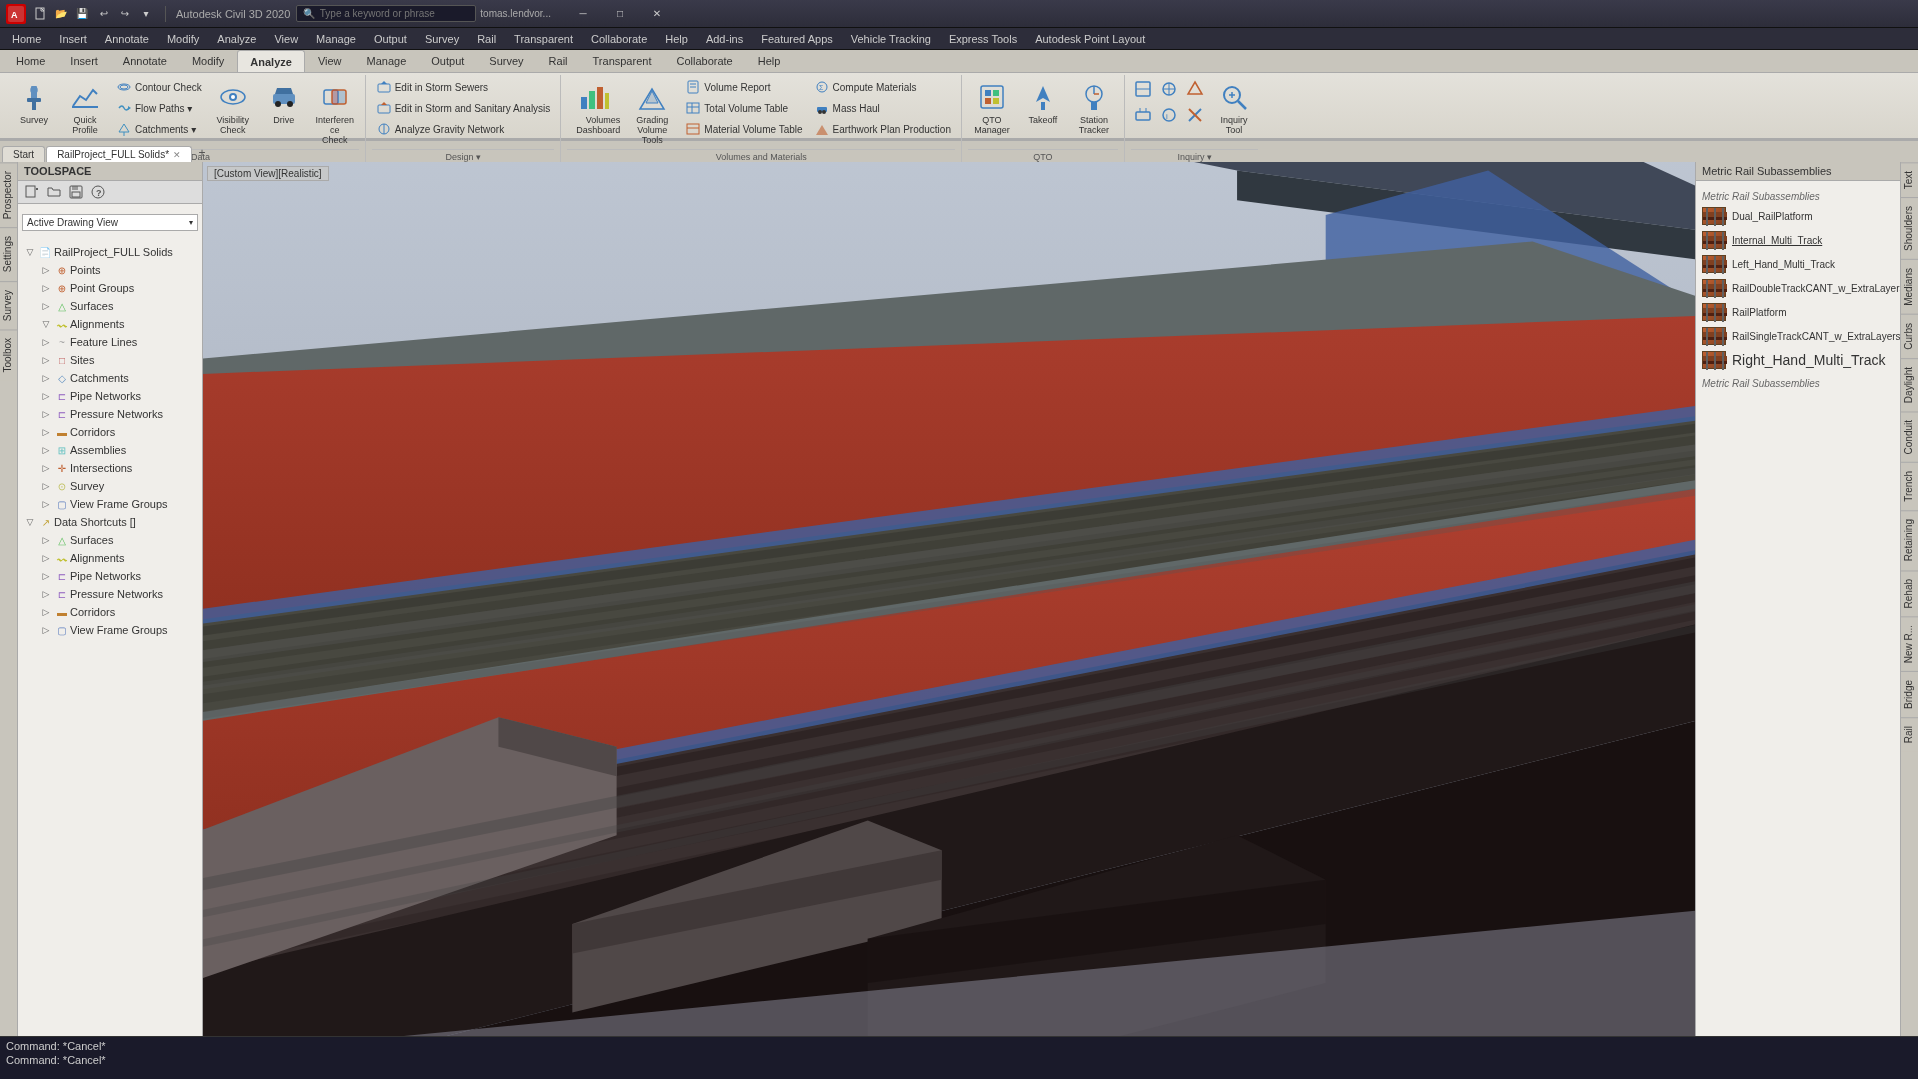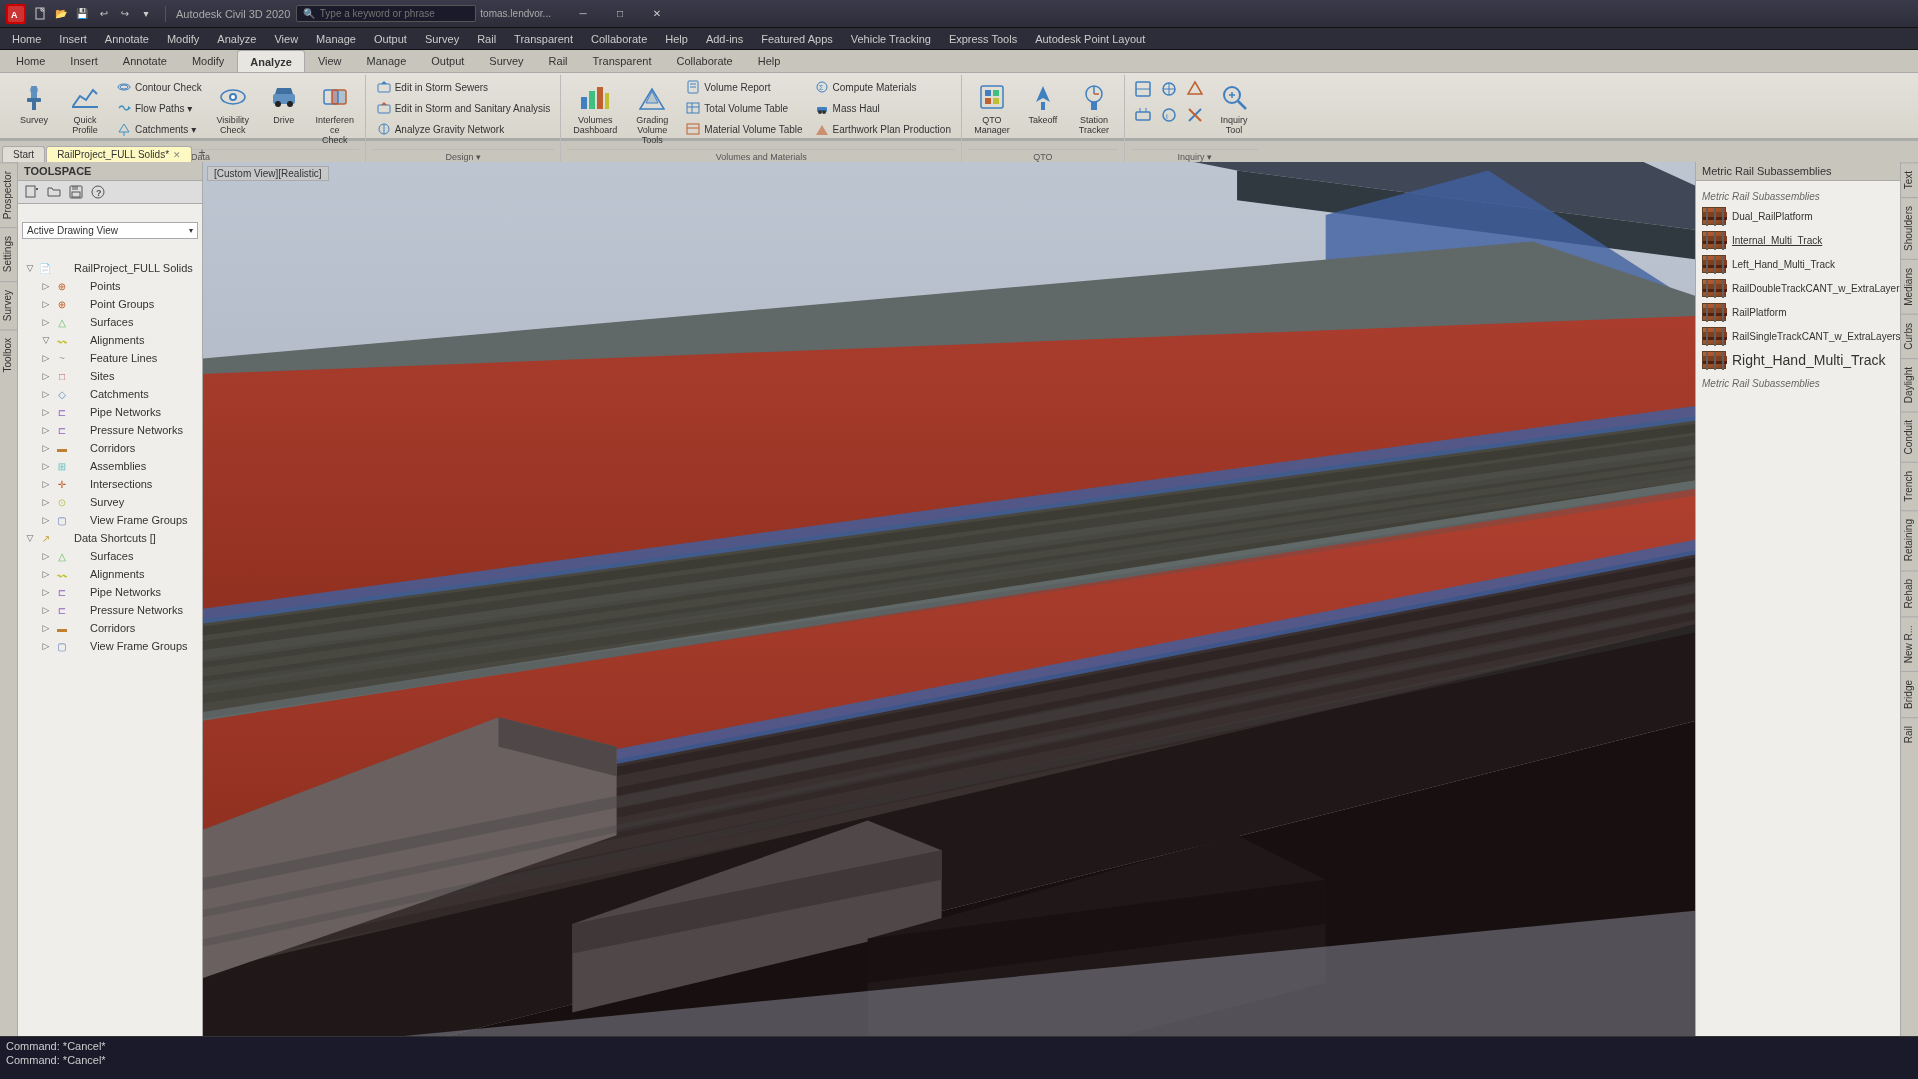--- a/index.html
+++ b/index.html
@@ -141,21 +141,21 @@
       display: flex;
       align-items: center;
       justify-content: space-between;
     }
     #toolspace-toolbar { display: flex; gap: 2px; padding: 2px 4px; background: #ddd; border-bottom: 1px solid #aaa; }
     .ts-tool-btn { width: 20px; height: 18px; border: 1px solid transparent; background: transparent; cursor: pointer; display: flex; align-items: center; justify-content: center; font-size: 10px; color: #555; }
     #drawing-view-dropdown {
       padding: 2px 4px;
       background: white;
       border: 1px solid #aaa;
-      margin: 18px 4px;
+      margin: 10px 4px;
       font-size: 10px;
       color: #333;
       display: flex;
       align-items: center;
       justify-content: space-between;
       cursor: pointer;
       gap: 35px;
     }
     #tree-area {
       flex: 1;
@@ -165,21 +165,21 @@
     .tree-item {
       display: flex;
       align-items: center;
       padding: 1px 0;
       cursor: pointer;
       font-size: 11px;
       color: #333;
     }
     .tree-item .expander { width: 16px; text-align: center; font-size: 9px; color: #666; flex-shrink: 0; }
     .tree-item .tree-icon { width: 16px; height: 16px; flex-shrink: 0; display: flex; align-items: center; justify-content: center; font-size: 10px; }
-    .tree-item .tree-label { flex: 1; margin-left: 20px; }
+    .tree-item .tree-label { flex: 1; }
     .indent-1 { padding-left: 4px; }
     .indent-2 { padding-left: 20px; }
 
     
     #side-tabs-left {
       width: 18px;
       background: #c8c5bc;
       display: flex;
       flex-direction: column;
       border-right: 1px solid #aaa;
@@ -276,21 +276,21 @@
       border-bottom: none;
       font-size: 10px;
       color: #333;
       cursor: pointer;
       margin-right: 1px;
       border-radius: 3px 3px 0 0;
       display: flex;
       align-items: center;
       gap: 4px;
     }
-    .doc-tab.active { background: #fef9c3; }
+    .doc-tab.active { background: #ffffff; }
     .doc-tab-close { color: #888; font-size: 9px; }
     .doc-tab-add { padding: 2px 6px; font-size: 12px; color: #555; cursor: pointer; }
 
     
     #command-area {
       height: 70px;
       background: #1a1a2a;
       border-top: 1px solid #333;
       padding: 2px 4px;
       display: flex;
@@ -511,21 +511,21 @@
             <span>Analyze Gravity Network</span>
           </div>
         </div>
       </div>
       <div class="ribbon-group-label">Design ▾</div>
     </div>
 
     <div class="ribbon-group">
       <div class="ribbon-buttons">
 
-        <div class="rb-btn" style="width:56px;">
+        <div class="rb-btn" style="width:56px;text-align:right;">
           <div class="rb-btn-icon">
             <svg width="32" height="32" viewBox="0 0 32 32">
               <rect x="2" y="16" width="6" height="12" fill="#4080c0"></rect>
               <rect x="10" y="10" width="6" height="18" fill="#40c080"></rect>
               <rect x="18" y="6" width="6" height="22" fill="#c06030"></rect>
               <rect x="26" y="12" width="4" height="16" fill="#c0c030"></rect>
             </svg>
           </div>
           <span>Volumes Dashboard</span>
         </div>

